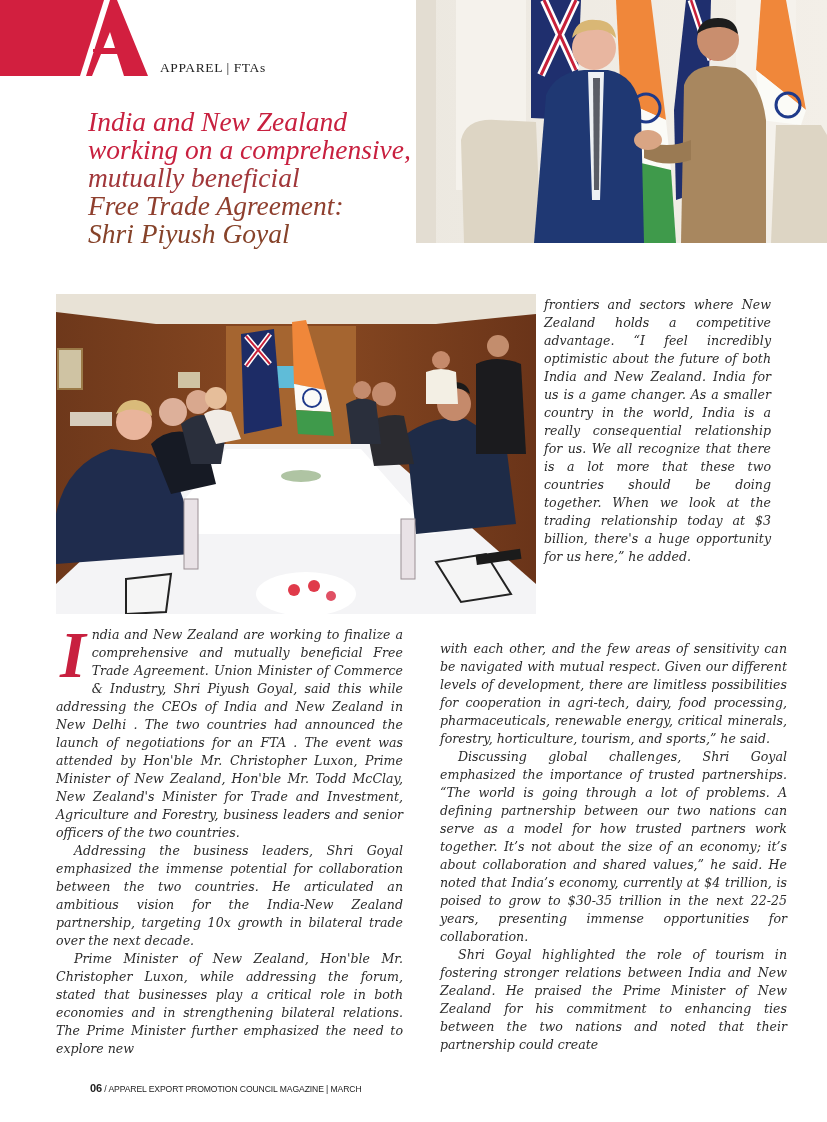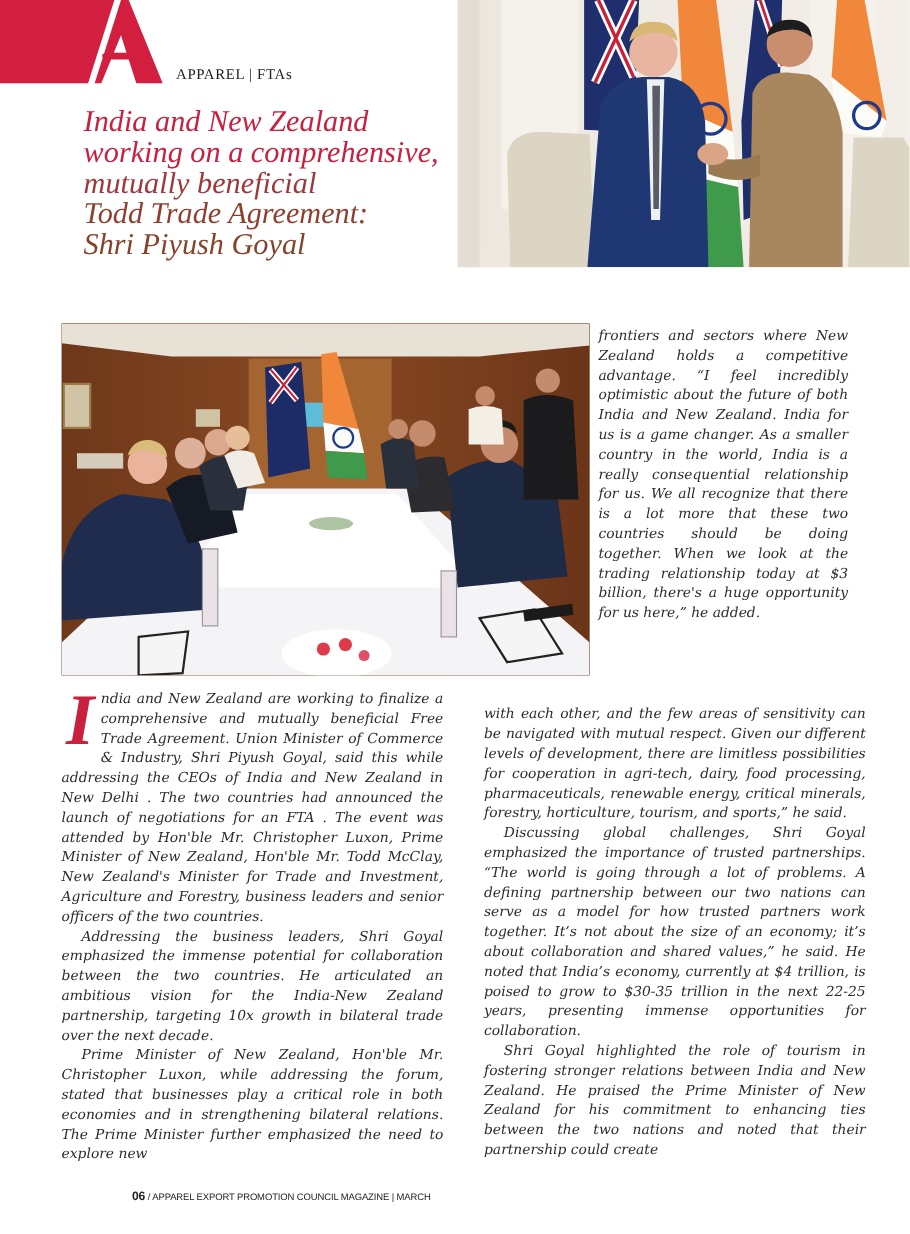--- a/index.html
+++ b/index.html
@@ -8,21 +8,21 @@
 
     
     .brand-block { position: absolute; left: 0; top: 0; width: 152px; height: 76px; }
     .brand-block svg { display: block; }
 
     .section-label { position: absolute; left: 160px; top: 60px; font-family: Liberation Serif, serif;
                      font-size: 13.5px; letter-spacing: 0.6px; color: #222; }
 
     .headline { position: absolute; left: 76px; top: 96px; width: 340px;
                 font-family: "Liberation Serif", serif; font-style: italic; font-size: 27.5px;
-                line-height: 28px; margin: 0; font-weight: normal; }
+                line-height: 28px; margin: 12px; font-weight: normal; }
     .headline span { display: block; white-space: nowrap; }
     .hl-0, .hl-1 { color: #c8203f; }
     .hl-2 { color: #a1373a; }
     .hl-3 { color: #8f3f2e; }
     .hl-4 { color: #86432a; }
 
     
     .photo { position: absolute; overflow: hidden; }
     .photo-handshake { left: 416px; top: 0; width: 411px; height: 243px; background: #e9e4da; }
     .photo-meeting { left: 56px; top: 294px; width: 480px; height: 320px; background: #6b3a1e; }
@@ -34,40 +34,40 @@
     .col p.indent { text-indent: 18px; }
     .col-top-right { left: 544px; top: 296px; width: 227px; }
     .col-left { left: 56px; top: 626px; width: 347px; }
     .col-right { left: 440px; top: 640px; width: 347px; }
 
     .dropcap { float: left; font-family: "Liberation Serif", serif; font-style: italic; font-weight: bold;
                font-size: 66px; line-height: 54px; color: #c8203f; margin: 2px 6px 0 4px; }
 
     .folio { position: absolute; left: 90px; top: 1082px; font-family: "Liberation Sans", sans-serif;
              font-size: 8.6px; color: #222; letter-spacing: -0.1px; }
-    .folio .page-num { font-size: 11px; font-weight: bold; margin-left: 30px; }
+    .folio .page-num { font-size: 11px; font-weight: bold; }
   </style>
 </head>
 <body>
 
 <div class="brand-block">
   <svg width="152" height="76" viewBox="0 0 152 76">
     <polygon points="0,0 104,0 80,76 0,76" fill="#d21f3f"></polygon>
     <polygon points="110,0 117,0 148,76 124,76 117,54 96,54 99,48 115,48 110,32 92,76 86,76" fill="#d21f3f"></polygon>
     <rect x="93" y="49" width="24" height="3" fill="#d21f3f"></rect>
   </svg>
 </div>
 
 <div class="section-label">APPAREL | FTAs</div>
 
 <h1 class="headline">
   <span class="hl-0">India and New Zealand</span>
   <span class="hl-1">working on a comprehensive,</span>
   <span class="hl-2">mutually beneficial</span>
-  <span class="hl-3">Todd Trade  Agreement:</span>
+  <span class="hl-3">Free Trade  Agreement:</span>
   <span class="hl-4">Shri Piyush Goyal</span>
 </h1>
 
 <div class="photo photo-handshake" title="Two officials shaking hands in front of New Zealand and Indian flags">
   <svg width="411" height="243" viewBox="0 0 411 243">
     <defs>
       <linearGradient id="wallg" x1="0" x2="1">
         <stop offset="0" stop-color="#ece8e0"></stop>
           <stop offset="1" stop-color="#f3efe8"></stop>
       </linearGradient>

